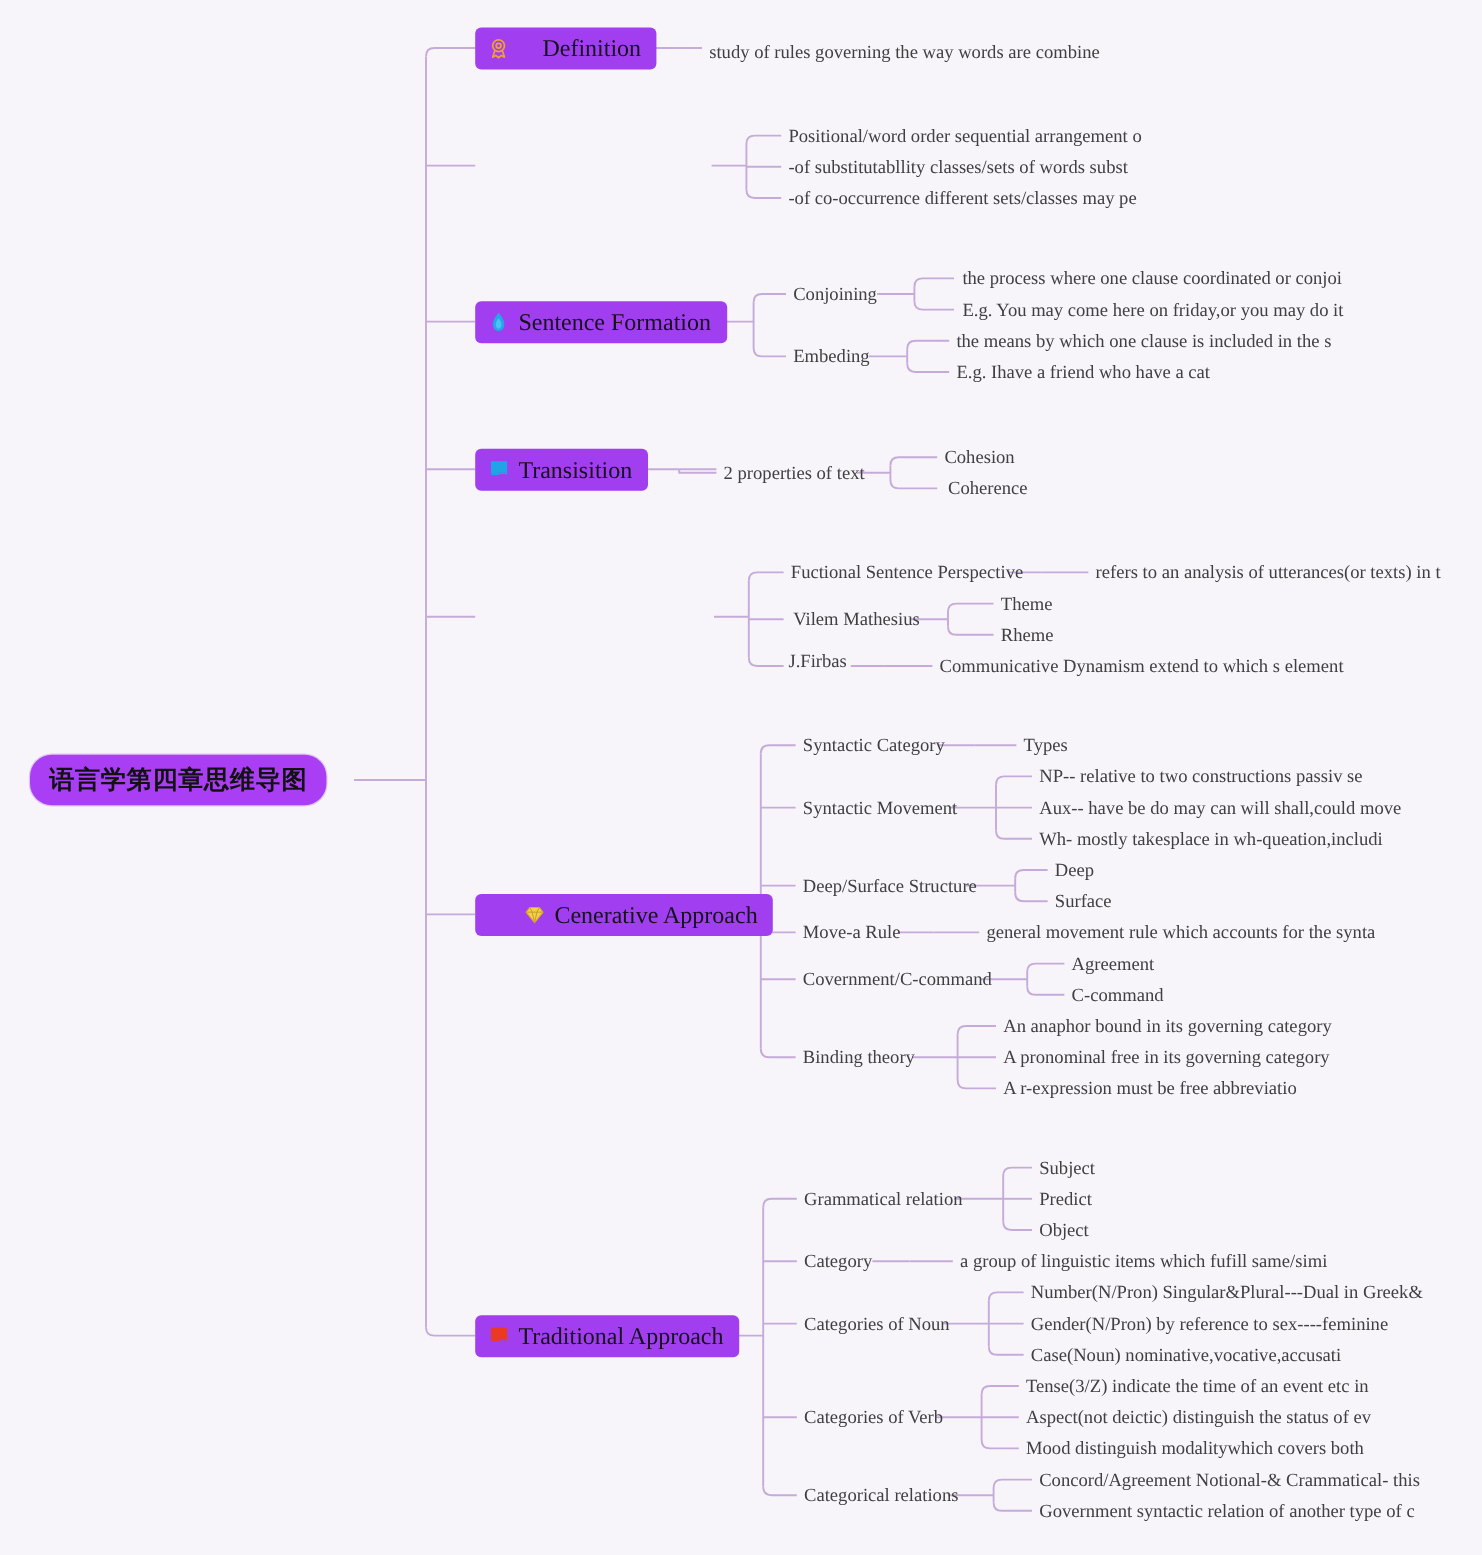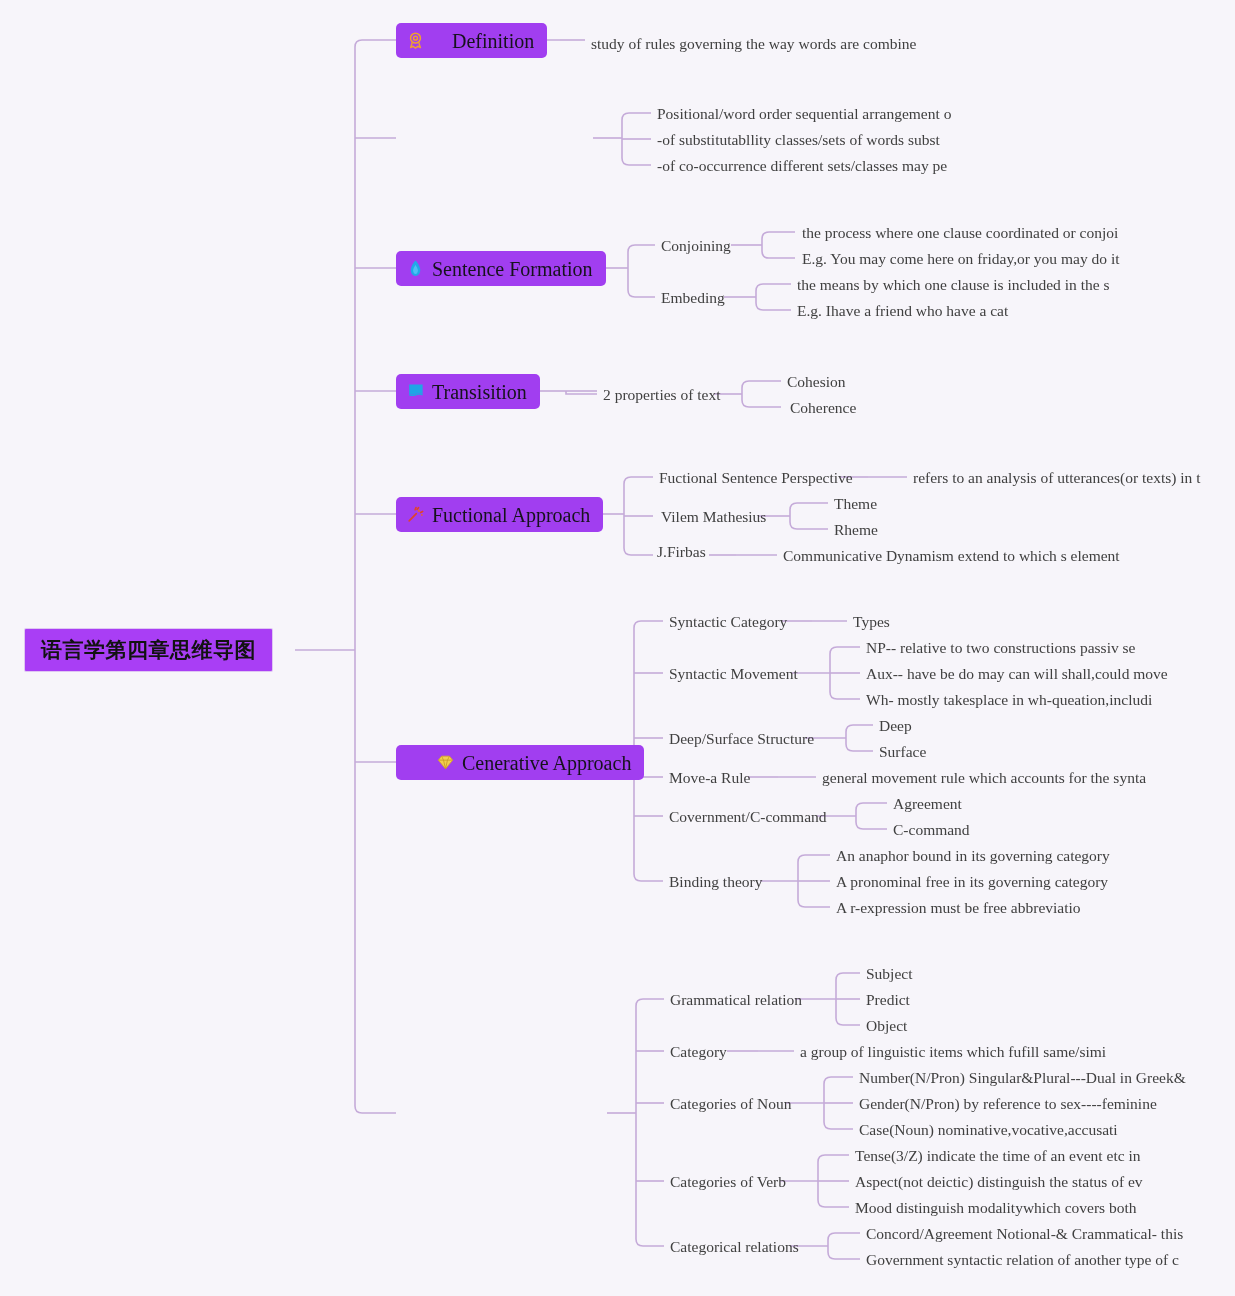--- a/index.html
+++ b/index.html
@@ -27,21 +27,21 @@
   
   .root-node {
     position: absolute;
     left: 25px;
     top: 629px;
     height: 42px;
     padding: 0 16px;
     display: flex;
     align-items: center;
     background: #a93ef5;
-    border-radius: 1px;
+    border-radius: 18px;
     color: #121212;
     font-family: "DejaVu Sans", sans-serif;
     font-weight: bold;
     font-size: 21px;
     letter-spacing: 0.5px;
     white-space: nowrap;
     box-shadow: 0 0 0 1px rgba(150,60,220,0.25);
   }
   
   .l1-node {
@@ -223,47 +223,41 @@
   <div class="l1-node" id="n-transisition" style="left:396px; top:374px;">
     <span class="l1-ico">
       <svg viewBox="0 0 24 24">
           <path d="M4 3 H21 V15 Q17 13.5 12.5 15 Q8 16.5 4 15 Z" fill="#1fa5e6"></path>
           <path d="M4 15 Q8 16.5 12.5 15 Q17 13.5 21 15 V17 Q17 15.5 12.5 17 Q8 18.5 4 17 Z" fill="#1fa5e6"></path>
         </svg>
     </span>
     <span class="l1-label">Transisition</span>
   </div>
 
-  <div class="l1-node" id="n-fuctional-approach" style="left:396px; top:497px;">
-    <span class="l1-ico">
-      <svg viewBox="0 0 24 24">
-          <g stroke="#e0432a" stroke-width="2.1" stroke-linecap="round">
-            <path d="M4 20 L13 11"></path>
-            <path d="M14 5.5 L15.8 3.4"></path>
-            <path d="M18.5 9.5 L21 8.2"></path>
-            <path d="M11.5 6 L12.6 3.2"></path>
-          </g>
-          <circle cx="16.3" cy="7.2" r="1.5" fill="#e85f3c"></circle>
-          <circle cx="20" cy="12.5" r="1.2" fill="#e85f3c"></circle>
-        </svg>
-    </span>
-    <span class="l1-label">Fuctional Approach</span>
-  </div>
 
   <div class="l1-node" id="n-cenerative-approach" style="left:396px; top:745px;padding-left:40px;">
     <span class="l1-ico">
       <svg viewBox="0 0 24 24">
           <path d="M3 9 L7 4 H17 L21 9 L12 20 Z" fill="#f3cf4e" stroke="#d8a92c" stroke-width="1.1"></path>
           <path d="M3 9 H21" stroke="#c79a22" stroke-width="1"></path>
           <path d="M7 4 L9.5 9 L12 20 L14.5 9 L17 4" fill="none" stroke="#c79a22" stroke-width="1"></path>
         </svg>
     </span>
     <span class="l1-label">Cenerative Approach</span>
   </div>
 
+  <div class="l1-node" id="n-traditional-approach" style="left:396px; top:1096px;">
+    <span class="l1-ico">
+      <svg viewBox="0 0 24 24">
+          <path d="M4 3 H21 V14.5 Q17 13 12.5 14.5 Q8 16 4 14.5 Z" fill="#ea3b22"></path>
+          <path d="M4 14.5 Q8 16 12.5 14.5 Q17 13 21 14.5 V16.8 Q17 15.3 12.5 16.8 Q8 18.3 4 16.8 Z" fill="#ea3b22"></path>
+        </svg>
+    </span>
+    <span class="l1-label">Traditional Approach</span>
+  </div>
 
   <div class="tnode lvl2" style="left:591px; top:36px;">study of rules governing the way words are combine</div>
 
   <div class="tnode lvl2" style="left:657px; top:106px;">Positional/word order sequential arrangement o</div>
   <div class="tnode lvl2" style="left:657px; top:132px;">-of substitutabllity classes/sets of words subst</div>
   <div class="tnode lvl2" style="left:657px; top:158px;">-of co-occurrence different sets/classes may pe</div>
 
   <div class="tnode lvl2" style="left:661px; top:238px;">Conjoining</div>
   <div class="tnode lvl3" style="left:802px; top:225px;">the process where one clause coordinated or conjoi</div>
   <div class="tnode lvl3" style="left:802px; top:251px;">E.g. You may come here on friday,or you may do it</div>

